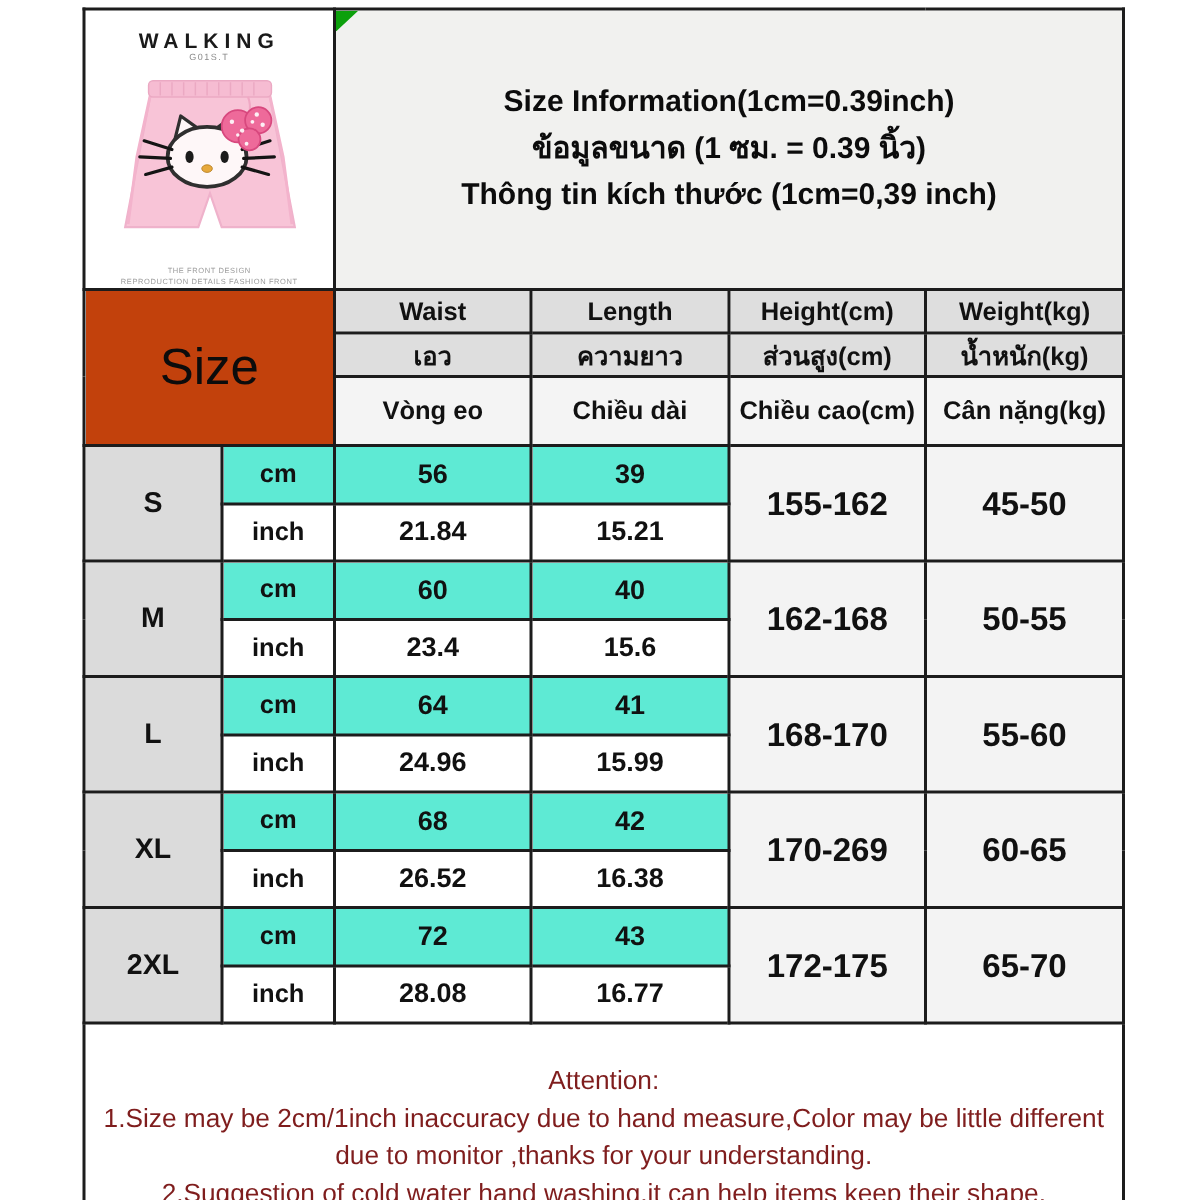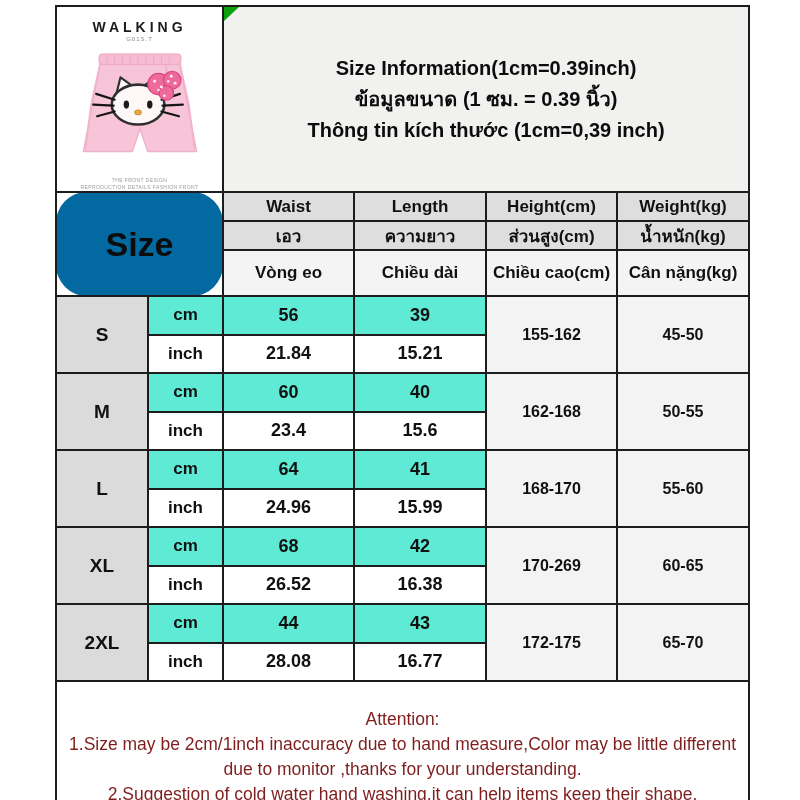--- a/index.html
+++ b/index.html
@@ -15,32 +15,32 @@
   td.cell-title .t{font-weight:bold;font-size:20px;line-height:31px;color:#0c0c0c;}
   .corner-flag{position:absolute;top:0;left:0;width:15px;height:14px;background:#0ca00c;
     clip-path:polygon(0 0,100% 0,0 100%);}
   
   .brand{margin-top:12px;font-size:14px;font-weight:bold;letter-spacing:4px;color:#1a1a1a;text-align:center;}
   .brand-sub{font-size:6px;color:#8a8a8a;letter-spacing:1px;text-align:center;margin-top:1px;}
   .shorts-wrap{width:156px;margin:2px auto 0 auto;}
   .micro{font-size:5px;color:#9a9a9a;letter-spacing:.4px;text-align:center;line-height:7px;}
   
   tr.r-h1{height:29px;} tr.r-h2{height:29px;} tr.r-h3{height:46px;}
-  td.cell-size{background:#0369a1;font-size:34px;font-weight:bold;color:#0c0c0c;border-radius:31px;}
+  td.cell-size{background:#c2410c;font-size:34px;font-weight:normal;color:#0c0c0c;}
   td.hc{font-weight:bold;font-size:17px;}
   tr.r-h1 td.hc,tr.r-h2 td.hc{background:#dedede;}
   tr.r-h3 td.hc{background:#f4f4f4;}
   
   tr.r-cm,tr.r-in{height:38.5px;}
   td.cell-label{background:#dbdbdb;font-weight:bold;font-size:19px;}
   td.cell-unit{font-weight:bold;font-size:17px;}
   td.cell-val{font-size:18px;font-weight:700;}
   tr.r-cm td.cell-unit,tr.r-cm td.cell-val{background:#5eead4;text-align:center;}
   tr.r-in td.cell-unit,tr.r-in td.cell-val{background:#ffffff;text-align:center;}
-  td.cell-range{background:#f3f3f3;font-size:16px;font-weight:600;}
+  td.cell-range{background:#f3f3f3;font-size:22px;font-weight:600;}
   
   tr.r-att{height:152px;}
   td.cell-att{background:#ffffff;text-align:left;vertical-align:top;padding:3px 8px 0 6px;}
   .att{font-size:17.5px;line-height:25px;color:#7f1d1d;}
 </style>
 </head>
 <body>
 
 <div class="sheet">
 <table class="size-table">
@@ -198,21 +198,21 @@
   </tr>
   <tr class="r-in">
     <td class="cell-unit">inch</td>
     <td class="cell-val">26.52</td>
     <td class="cell-val">16.38</td>
   </tr>
 
   <tr class="r-cm">
     <td rowspan="2" class="cell-label">2XL</td>
     <td class="cell-unit">cm</td>
-    <td class="cell-val">44</td>
+    <td class="cell-val">72</td>
     <td class="cell-val">43</td>
     <td rowspan="2" class="cell-range">172-175</td>
     <td rowspan="2" class="cell-range">65-70</td>
   </tr>
   <tr class="r-in">
     <td class="cell-unit">inch</td>
     <td class="cell-val">28.08</td>
     <td class="cell-val">16.77</td>
   </tr>
 

